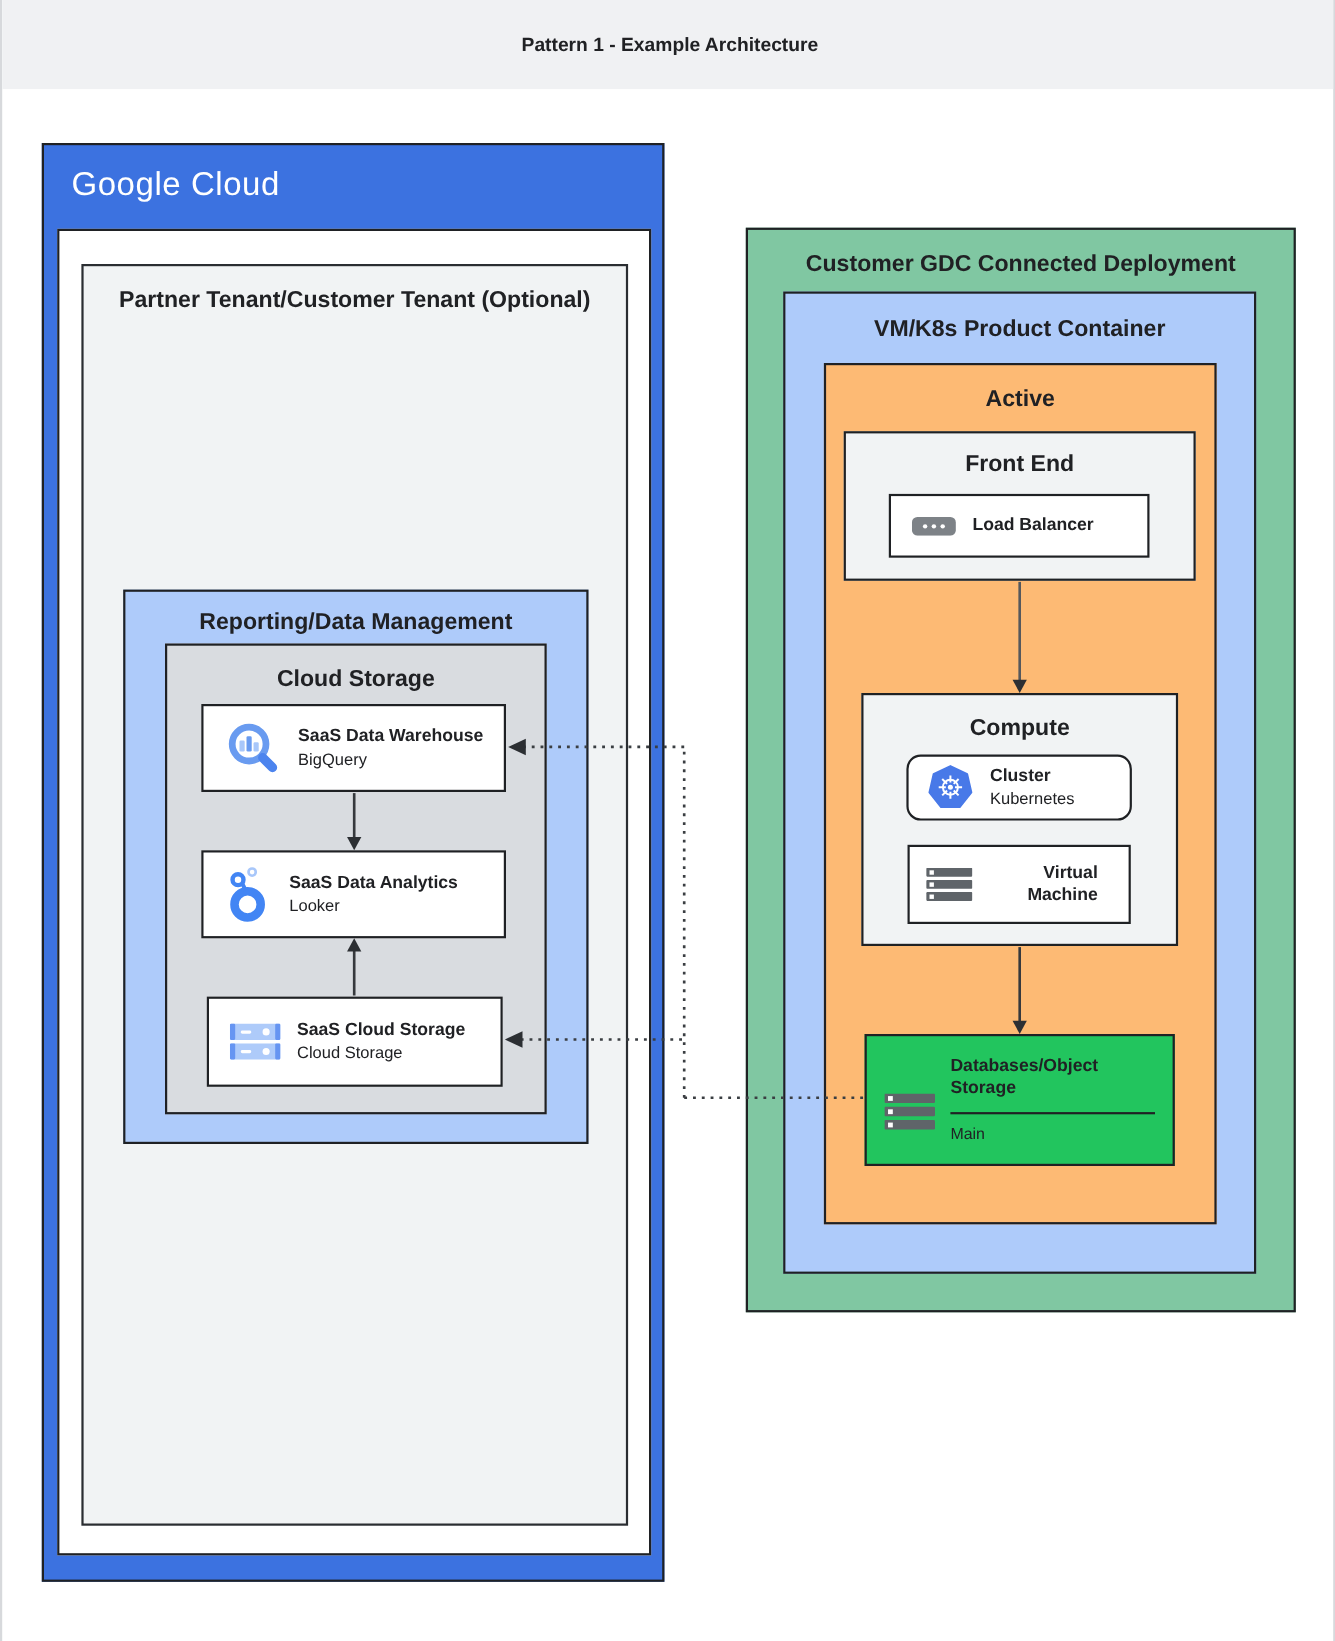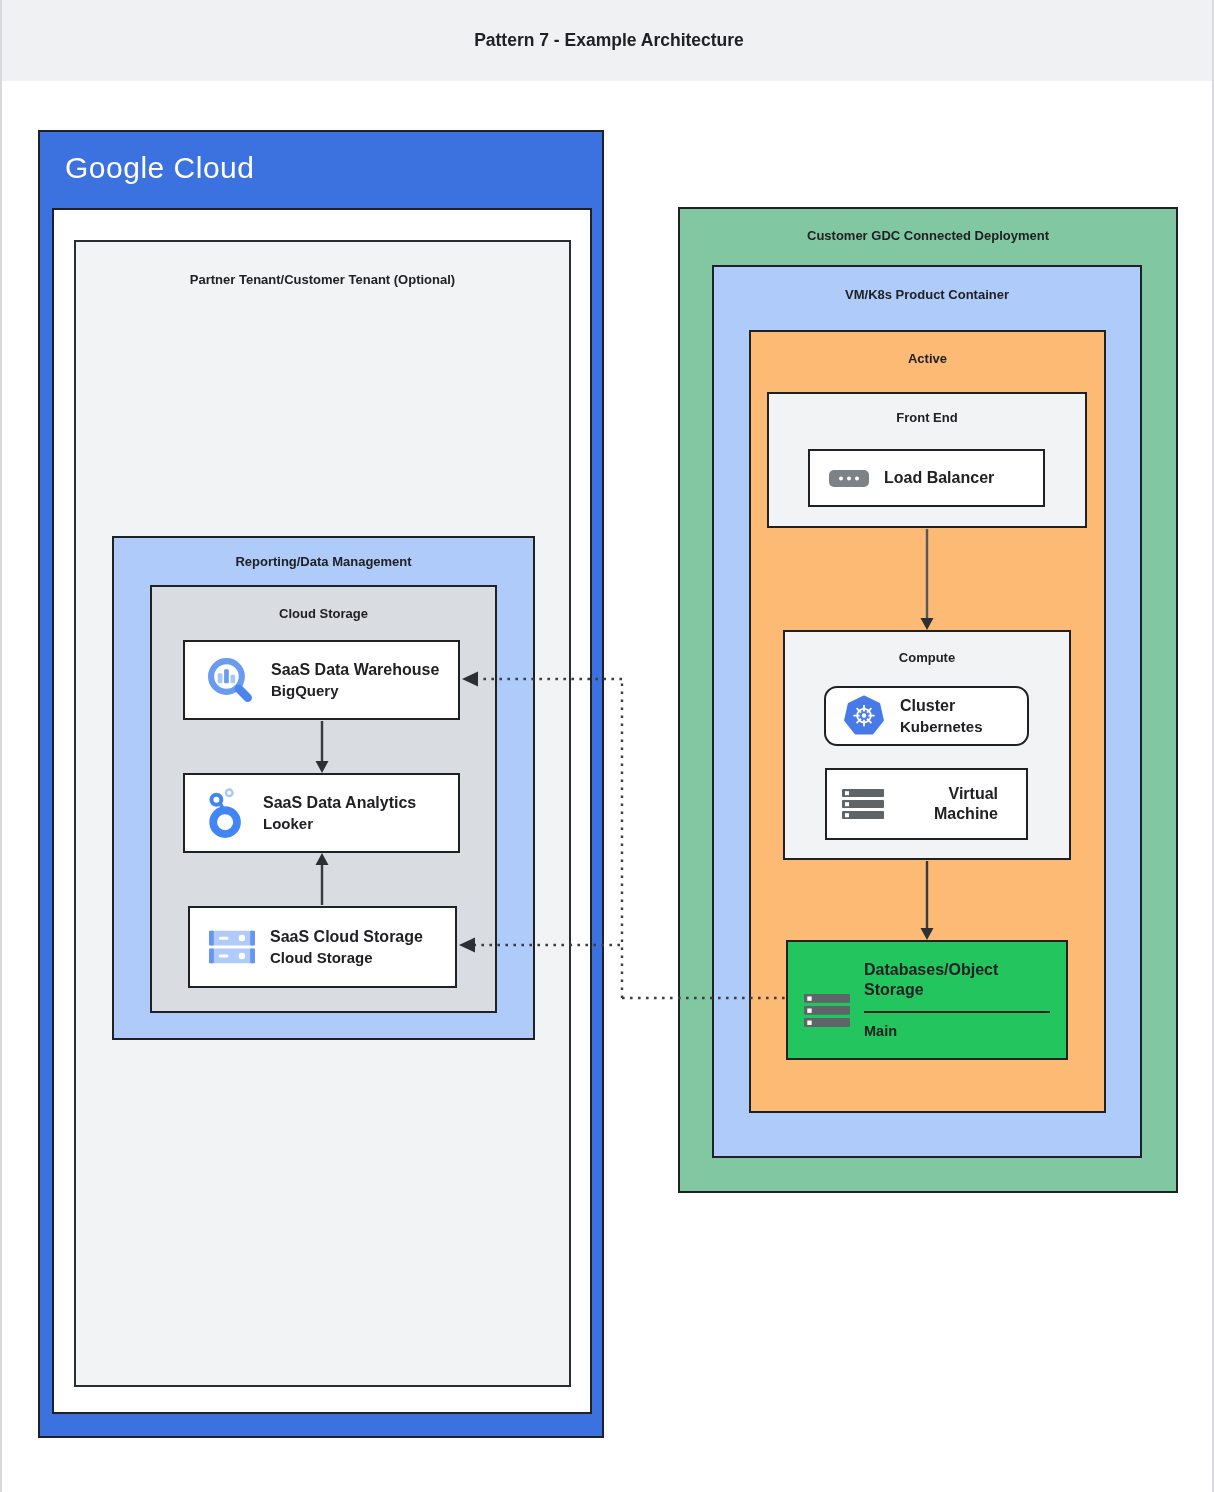--- a/index.html
+++ b/index.html
@@ -21,65 +21,65 @@
   .white-inner  { left:50px;  top:208px; width:540px; height:1206px; background:#ffffff; border:2px solid #1f2124; }
   .partner      { left:72px;  top:240px; width:497px; height:1147px; background:#f1f3f4; border:2px solid #2a2d31; }
   .reporting    { left:110px; top:536px; width:423px; height:504px;  background:#aecbfa; border:2px solid #1f2124; }
   .cloudstore   { left:148px; top:585px; width:347px; height:428px;  background:#d9dce0; border:2px solid #1f2124; }
   .green-outer  { left:676px; top:207px; width:500px; height:986px;  background:#80c7a2; border:2px solid #1f2124; }
   .vmk8s        { left:710px; top:265px; width:430px; height:893px;  background:#aecbfa; border:2px solid #1f2124; }
   .active       { left:747px; top:330px; width:357px; height:783px;  background:#fdba74; border:2px solid #1f2124; }
   .frontend     { left:765px; top:392px; width:320px; height:136px;  background:#f1f3f4; border:2px solid #1f2124; }
   .compute      { left:781px; top:630px; width:288px; height:230px;  background:#f1f3f4; border:2px solid #1f2124; }
 
-  .grp-label { width:100%; text-align:center; font-weight:700; font-size:13px; color:#202124; }
+  .grp-label { width:100%; text-align:center; font-weight:700; font-size:21px; color:#202124; }
   .wordmark  { left:63px; top:151px; color:#ffffff; font-size:30px; letter-spacing:0.5px; font-weight:400; }
 
   .node {
     background:#ffffff; border:2px solid #1f2124;
     display:flex; align-items:center; gap:15px; padding-left:19px;
   }
   .node-warehouse { left:181px; top:640px; width:277px; height:80px; }
   .node-analytics { left:181px; top:773px; width:277px; height:80px; }
   .node-storage   { left:186px; top:906px; width:269px; height:82px; }
   .node-lb        { left:806px; top:449px; width:237px; height:58px; }
   .node-cluster   { left:822px; top:686px; width:205px; height:60px; }
   .node-vm        { left:823px; top:768px; width:203px; height:72px;text-align:right; }
 
   .node-title { font-size:16px; font-weight:700; line-height:1.28; color:#202124; }
-  .node-sub   { font-size:15px;  font-weight:700; line-height:1.28; color:#202124; }
+  .node-sub   { font-size:15px;  font-weight:400; line-height:1.28; color:#202124; }
   .icon { display:flex; align-items:center; justify-content:center; flex:none; }
 
   .node-db {
     left:784px; top:940px; width:282px; height:120px; background:#22c55e; border:2px solid #1f2124;
     display:flex; gap:14px; padding:18px 16px 0 16px;
   }
   .db-text { width:190px; }
   .db-divider { border-top:2px solid #202124; margin-top:10px; }
   .db-sub { font-size:14.5px; margin-top:9px; }
 
   svg.connectors { left:0; top:0; width:1214px; height:1492px; pointer-events:none; }
   .vm-title { width:100px; }
 </style>
 </head>
 <body>
 
 <div id="canvas">
 
   <div class="abs hdr">
-    <div class="hdr-title">Pattern 7 - Example Architecture</div>
+    <div class="hdr-title">Pattern 1 - Example Architecture</div>
   </div>
 
   <div class="abs container blue-outer"></div>
   <div class="abs wordmark">Google Cloud</div>
 
   <div class="abs white-inner"></div>
 
   <div class="abs partner">
-    <div class="grp-label" style="margin-top:30px;text-align:center;">Partner Tenant/Customer Tenant (Optional)</div>
+    <div class="grp-label" style="margin-top:19px;text-align:center;">Partner Tenant/Customer Tenant (Optional)</div>
   </div>
 
   <div class="abs reporting">
     <div class="grp-label" style="margin-top:16px;text-align:center;">Reporting/Data Management</div>
   </div>
 
   <div class="abs cloudstore">
     <div class="grp-label" style="margin-top:19px;">Cloud Storage</div>
   </div>
 

